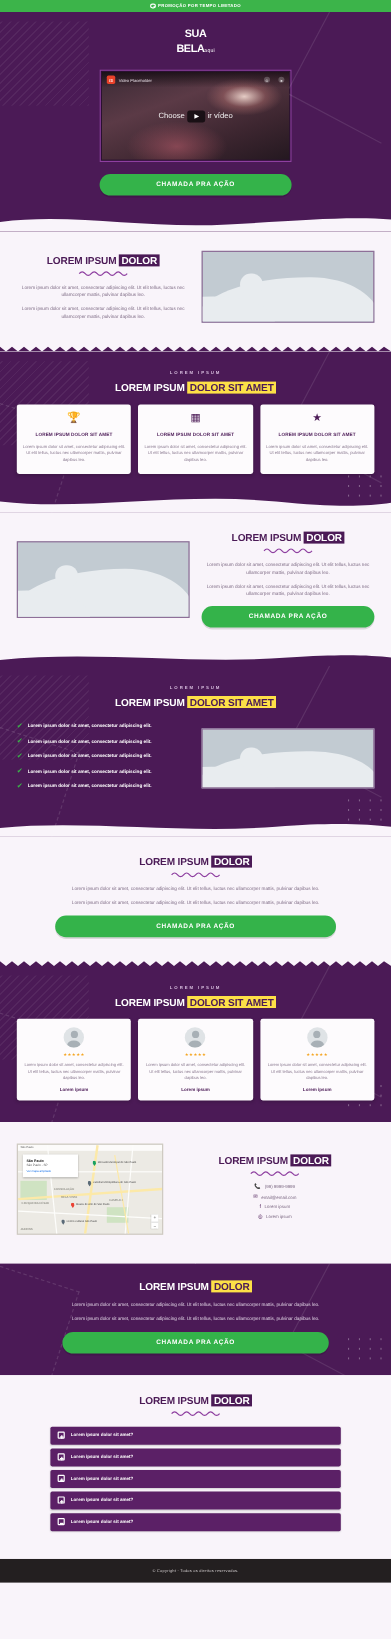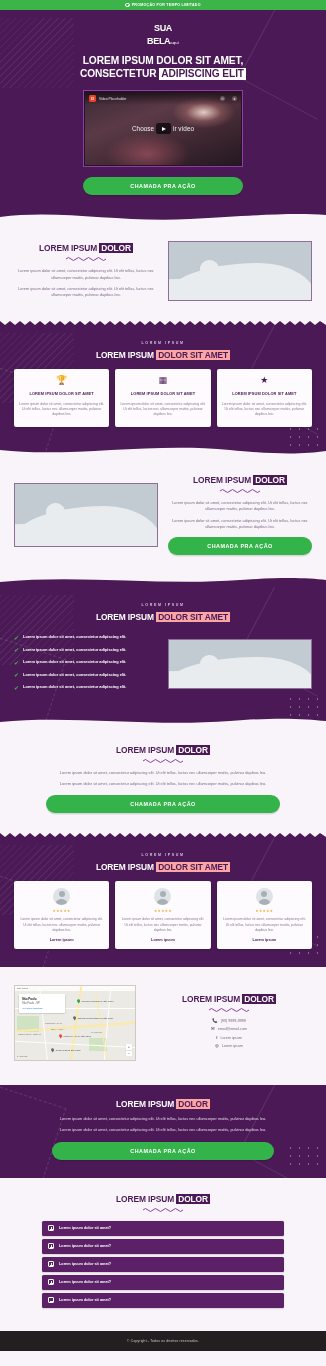--- a/index.html
+++ b/index.html
@@ -146,21 +146,21 @@
   
   .sec { padding: 16px 14px 18px; position: relative; z-index: 2; }
   .eyebrow {
     text-align: center; font-size: 3.6px; letter-spacing: 1.6px;
     font-weight: bold; color: #d6bcdd; text-transform: uppercase; margin-bottom: 5px;
   }
   h2 { font-size: 8.4px; font-weight: bold; letter-spacing: -.1px; text-align: center; }
   h2.dark { color: #4b1a56; }
   h2.dark .hl { background: #4b1a56; color: #ffffff; }
   h2.onpurple { color: #ffffff; }
-  h2.onpurple .hl { background: #fca5a5; color: #4b1a56; }
+  h2.onpurple .hl { background: #fde047; color: #4b1a56; }
 
   .squiggle { display: block; margin: 3px auto 0; }
 
   .body-txt {
     font-size: 3.9px; line-height: 1.62; color: #7d6a84; text-align: center;
   }
   .body-txt + .body-txt { margin-top: 5px; }
 
   
   .img-ph {
@@ -309,24 +309,20 @@
   </div>
 
   <section class="purple">
     <div class="deco-stripes"></div>
     <div class="deco-tri"></div>
     <div class="hero">
       <div class="logo">
         <span class="l1">SUA</span>
         <span class="l2">BELA</span><span class="l3">aqui</span>
       </div>
-      <h1>
-        <span>LOREM IPSUM DOLOR SIT AMET,</span><br>
-        <span>CONSECTETUR </span><span class="hl">ADIPISCING ELIT</span>
-      </h1>
 
       <div class="video-wrap">
         <div class="video">
           <div class="video-bar">
             <span class="vid-logo">I3</span>
             <span>Video Placeholder</span>
             <span class="vid-right">
               <span>
                 <span class="vid-ic">⏱</span>
               </span>

